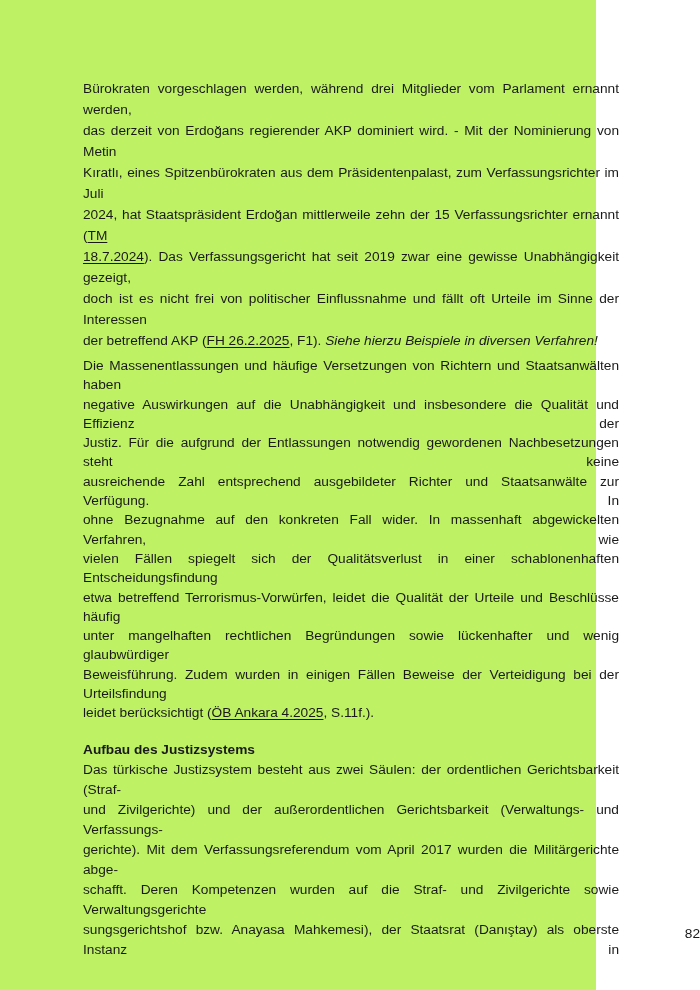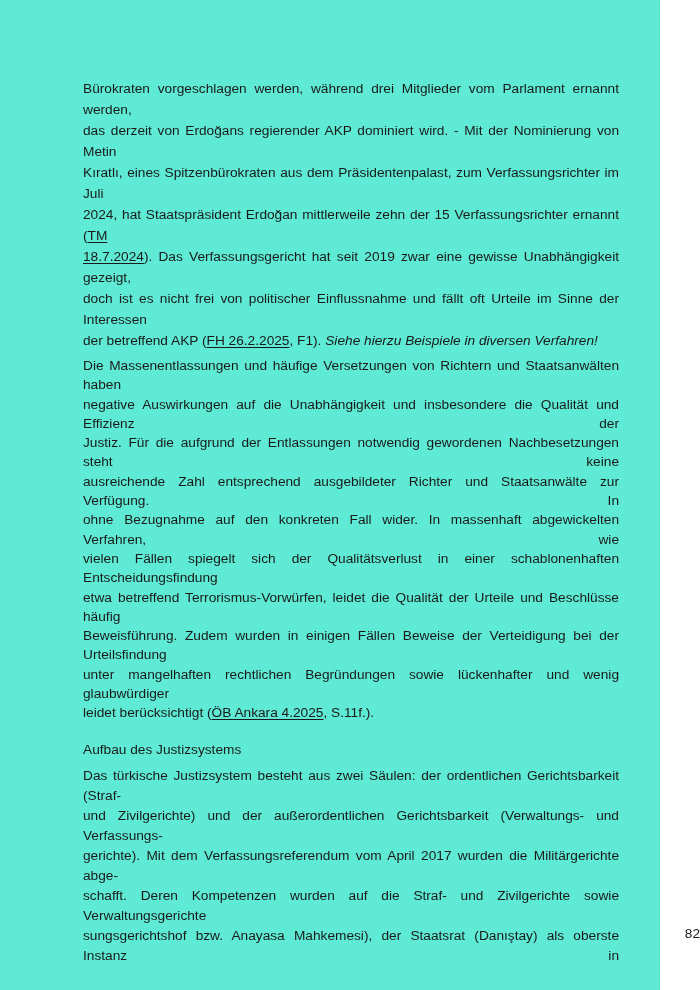--- a/index.html
+++ b/index.html
@@ -6,46 +6,45 @@
   body {
     width: 700px;
     height: 990px;
     background: #ffffff;
     overflow: hidden;
     font-family: "Liberation Sans", "DejaVu Sans", sans-serif;
     color: #1a1a1a;
   }
   .page {
     position: relative;
-    width: 660px;
+    width: 596px;
     height: 990px;
-    background: #5eead4;
+    background: #bef264;
   }
   .text-body {
     position: absolute;
     left: 83px;
     top: 78px;
     width: 536px;
     font-size: 13.7px;
   }
   .para { margin: 0; }
   .para .line {
     text-align: justify;
     text-align-last: justify;
   }
   .para .line.line-left {
     text-align-last: left;
   }
   .para-1 { line-height: 21px;   margin-bottom: 5px; }
   .para-2 { line-height: 19.3px; margin-bottom: 16px; }
   .para-3 { line-height: 20px;   margin-bottom: 7px; }
   .heading {
-    font-weight: normal;
+    font-weight: bold;
     line-height: 21px;
-    margin-bottom: 6px;
   }
   .run-u {
     text-decoration: underline;
     text-underline-offset: 2px;
     text-decoration-thickness: 1px;
   }
   .run-i { font-style: italic; }
   .page-footer {
     position: absolute;
     left: 0;
@@ -71,22 +70,22 @@
         <div class="line line-left"><span>der betreffend AKP (</span><span class="run-u">FH 26.2.2025</span><span>, F1). </span><span class="run-i">Siehe hierzu Beispiele in diversen Verfahren!</span></div>
       </div>
       <div class="para para-2">
         <div class="line"><span>Die Massenentlassungen und häufige Versetzungen von Richtern und Staatsanwälten haben</span></div>
         <div class="line"><span>negative Auswirkungen auf die Unabhängigkeit und insbesondere die Qualität und Effizienz der</span></div>
         <div class="line"><span>Justiz. Für die aufgrund der Entlassungen notwendig gewordenen Nachbesetzungen steht keine</span></div>
         <div class="line"><span>ausreichende Zahl entsprechend ausgebildeter Richter und Staatsanwälte zur Verfügung. In</span></div>
         <div class="line"><span>ohne Bezugnahme auf den konkreten Fall wider. In massenhaft abgewickelten Verfahren, wie</span></div>
         <div class="line"><span>vielen Fällen spiegelt sich der Qualitätsverlust in einer schablonenhaften Entscheidungsfindung</span></div>
         <div class="line"><span>etwa betreffend Terrorismus-Vorwürfen, leidet die Qualität der Urteile und Beschlüsse häufig</span></div>
+        <div class="line"><span>unter mangelhaften rechtlichen Begründungen sowie lückenhafter und wenig glaubwürdiger</span></div>
         <div class="line"><span>Beweisführung. Zudem wurden in einigen Fällen Beweise der Verteidigung bei der Urteilsfindung</span></div>
-        <div class="line"><span>unter mangelhaften rechtlichen Begründungen sowie lückenhafter und wenig glaubwürdiger</span></div>
         <div class="line line-left"><span>leidet berücksichtigt (</span><span class="run-u">ÖB Ankara 4.2025</span><span>, S.11f.).</span></div>
       </div>
       <div class="heading">Aufbau des Justizsystems</div>
       <div class="para para-3">
         <div class="line"><span>Das türkische Justizsystem besteht aus zwei Säulen: der ordentlichen Gerichtsbarkeit (Straf-</span></div>
         <div class="line"><span>und Zivilgerichte) und der außerordentlichen Gerichtsbarkeit (Verwaltungs- und Verfassungs-</span></div>
         <div class="line"><span>gerichte). Mit dem Verfassungsreferendum vom April 2017 wurden die Militärgerichte abge-</span></div>
         <div class="line"><span>schafft. Deren Kompetenzen wurden auf die Straf- und Zivilgerichte sowie Verwaltungsgerichte</span></div>
         <div class="line"><span>sungsgerichtshof bzw. Anayasa Mahkemesi), der Staatsrat (Danıştay) als oberste Instanz in</span></div>
       </div>

